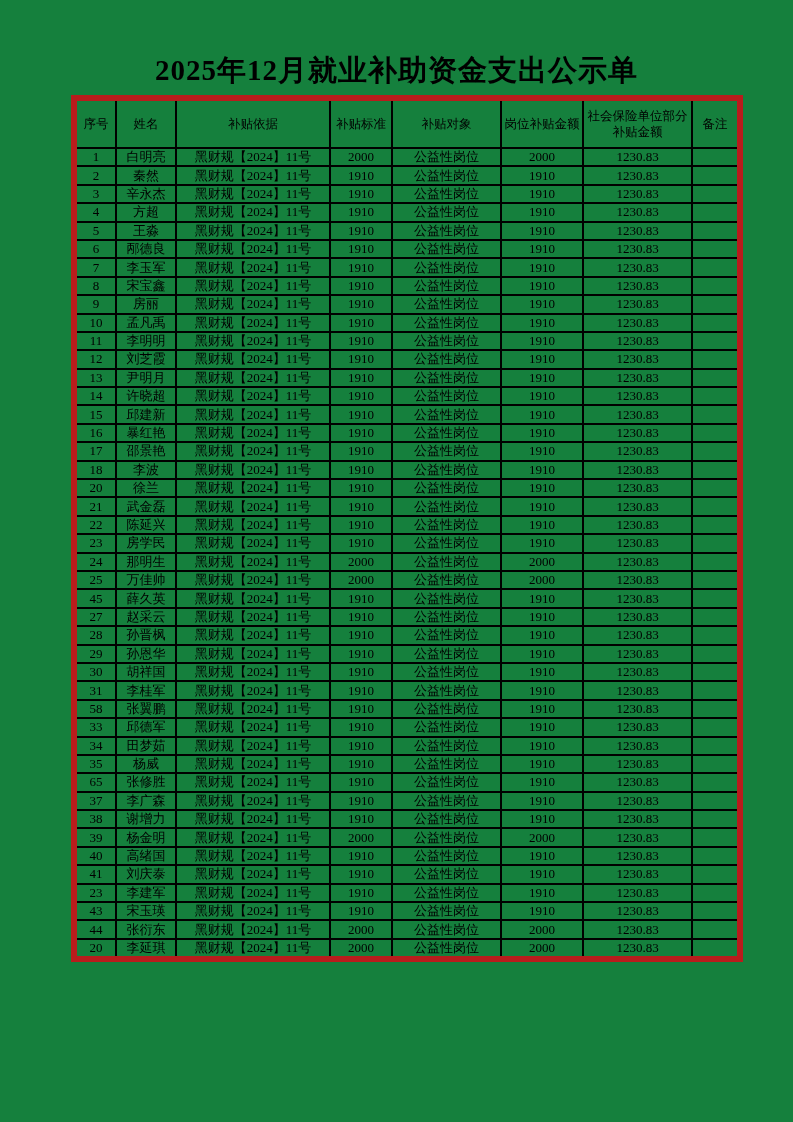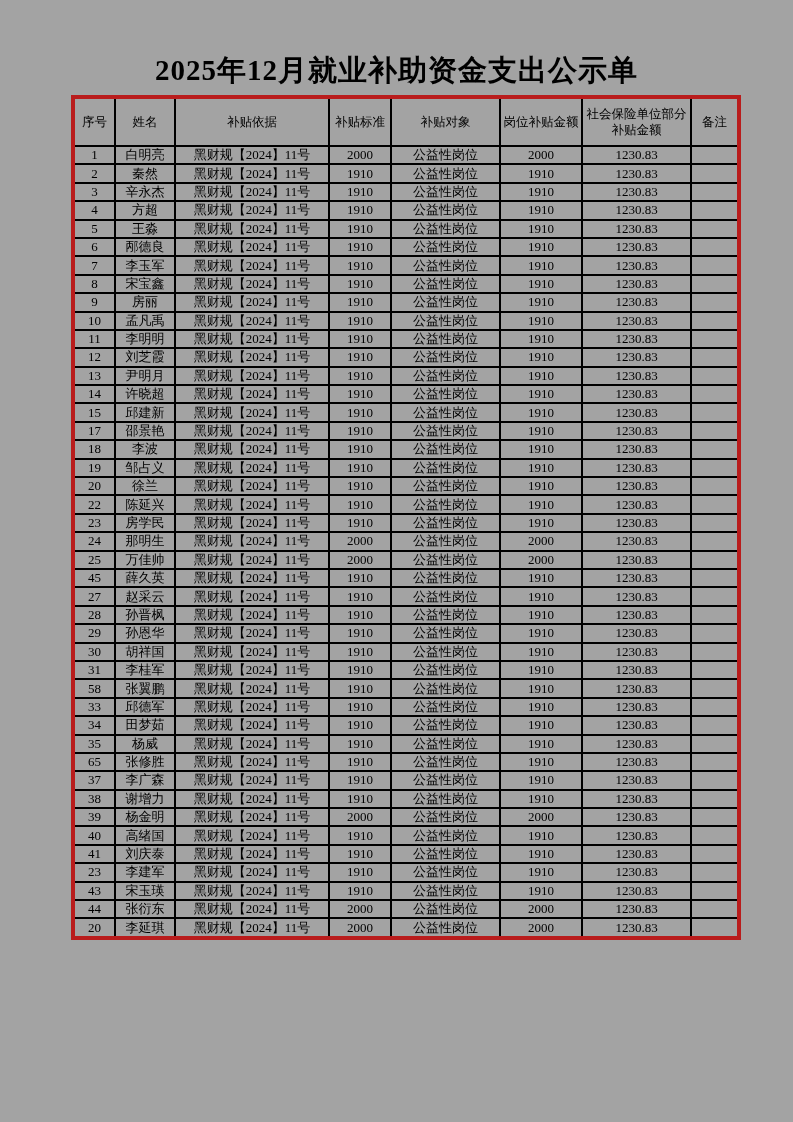--- a/index.html
+++ b/index.html
@@ -4,40 +4,40 @@
 <style>
   html, body {
     margin: 0;
     padding: 0;
     background: #ffffff;
   }
   .page {
     position: relative;
     width: 793px;
     height: 1122px;
-    background: #a3a3a3;
+    background: #15803d;
     color: #000000;
     font-family: "Liberation Serif", "DejaVu Serif", serif;
     overflow: hidden;
   }
   .doc-title {
     margin: 0;
     padding-top: 52px;
     text-align: center;
     font-size: 29px;
     font-weight: 600;
     letter-spacing: 1px;
     line-height: 36px;
   }
   table.subsidy-table {
     border-collapse: collapse;
     table-layout: fixed;
     margin: 7px 0 0 71px;
     width: 666px;
-    border: 4px solid #b91c1c;
+    border: 6px solid #b91c1c;
   }
   table.subsidy-table th,
   table.subsidy-table td {
     border: 2px solid #000000;
     text-align: center;
     vertical-align: middle;
     padding: 0 2px;
     overflow: hidden;
     white-space: normal;
   }
@@ -229,52 +229,62 @@
           <td>15</td>
           <td>邱建新</td>
           <td>黑财规【2024】11号</td>
           <td>1910</td>
           <td>公益性岗位</td>
           <td>1910</td>
           <td>1230.83</td>
           <td></td>
         </tr>
         <tr>
+          <td>16</td>
+          <td>暴红艳</td>
+          <td>黑财规【2024】11号</td>
+          <td>1910</td>
+          <td>公益性岗位</td>
+          <td>1910</td>
+          <td>1230.83</td>
+          <td></td>
+        </tr>
+        <tr>
           <td>17</td>
           <td>邵景艳</td>
           <td>黑财规【2024】11号</td>
           <td>1910</td>
           <td>公益性岗位</td>
           <td>1910</td>
           <td>1230.83</td>
           <td></td>
         </tr>
         <tr>
           <td>18</td>
           <td>李波</td>
           <td>黑财规【2024】11号</td>
           <td>1910</td>
           <td>公益性岗位</td>
           <td>1910</td>
           <td>1230.83</td>
           <td></td>
         </tr>
         <tr>
-          <td>19</td>
-          <td>邹占义</td>
-          <td>黑财规【2024】11号</td>
-          <td>1910</td>
-          <td>公益性岗位</td>
-          <td>1910</td>
-          <td>1230.83</td>
-          <td></td>
-        </tr>
-        <tr>
           <td>20</td>
           <td>徐兰</td>
+          <td>黑财规【2024】11号</td>
+          <td>1910</td>
+          <td>公益性岗位</td>
+          <td>1910</td>
+          <td>1230.83</td>
+          <td></td>
+        </tr>
+        <tr>
+          <td>21</td>
+          <td>武金磊</td>
           <td>黑财规【2024】11号</td>
           <td>1910</td>
           <td>公益性岗位</td>
           <td>1910</td>
           <td>1230.83</td>
           <td></td>
         </tr>
         <tr>
           <td>22</td>
           <td>陈延兴</td>

